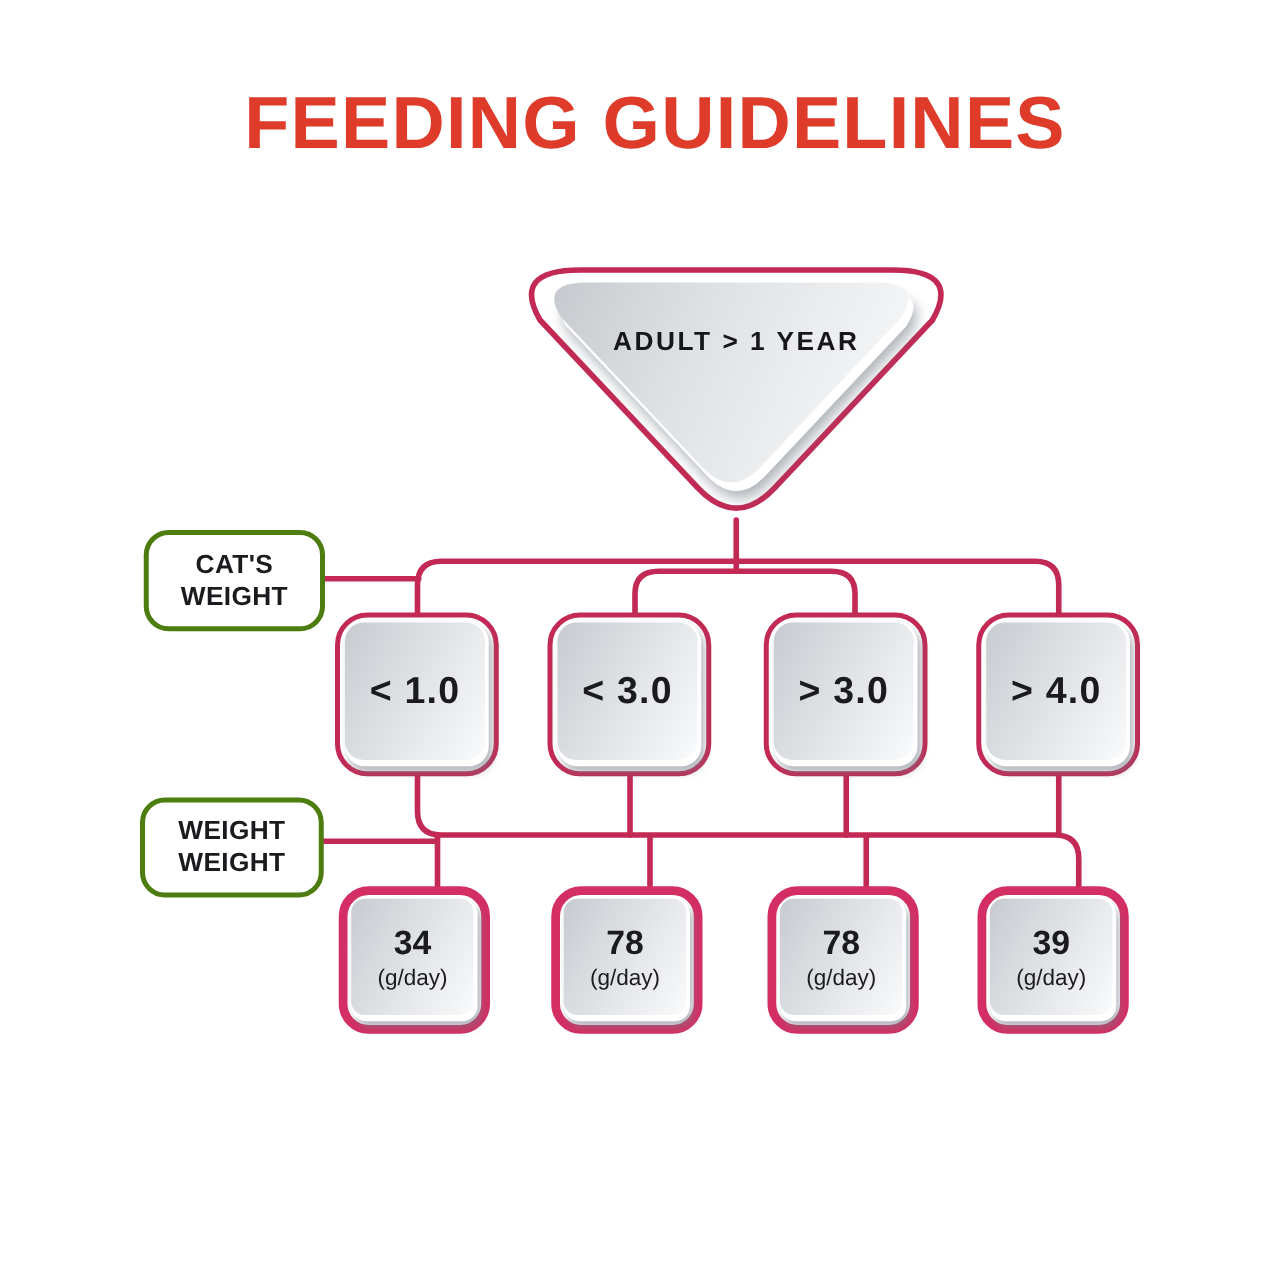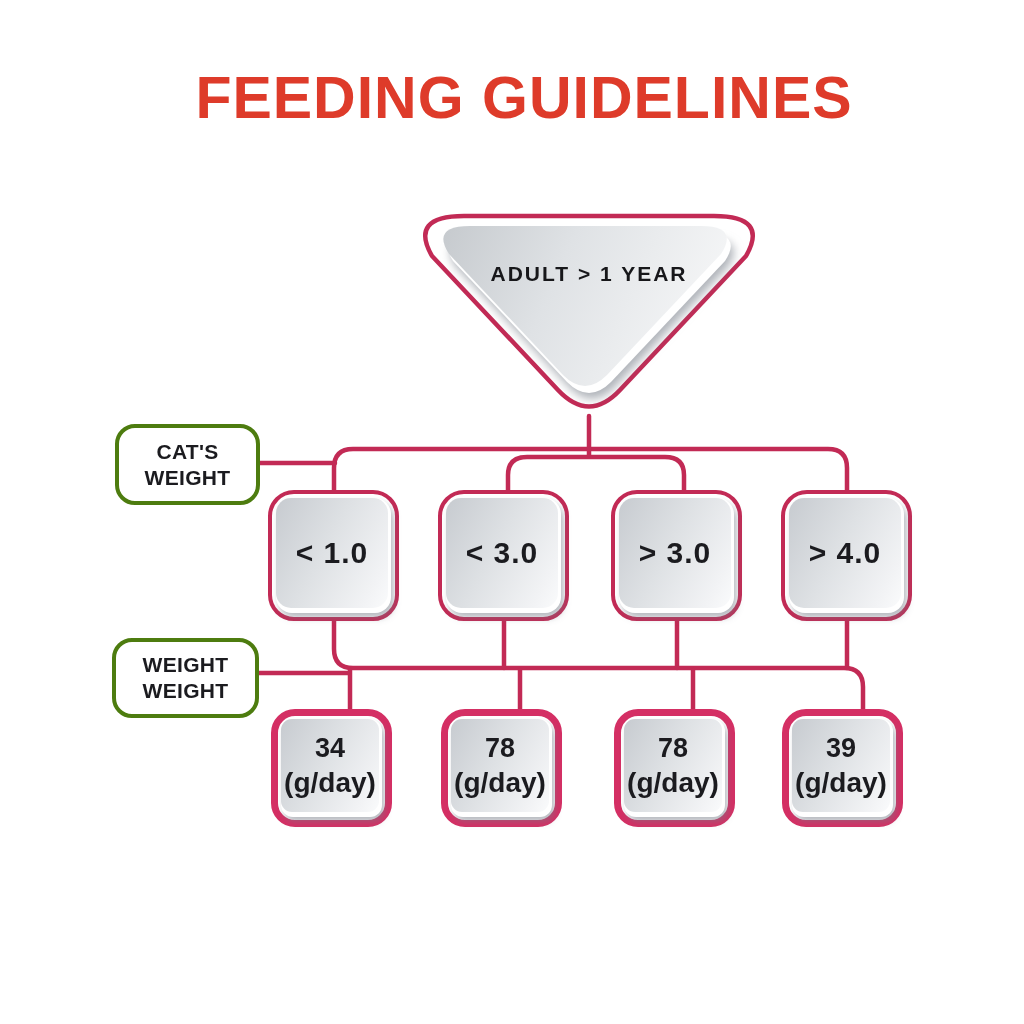--- a/index.html
+++ b/index.html
@@ -35,21 +35,21 @@
   .abox .plate{inset:3px;border-radius:12px;}
   .grad{
     position:absolute;left:0;top:0;right:3px;bottom:5px;border-radius:15px;
     background:linear-gradient(118deg,#c7cbd0 0%,#dee1e4 45%,#f2f3f5 85%,#fafbfc 100%);
     display:flex;flex-direction:column;align-items:center;justify-content:center;
     color:#1b1b1f;
   }
   .abox .grad{border-radius:11px;}
   .wnum{font-size:30px;letter-spacing:1px;font-weight:600;}
   .anum{font-size:27px;font-weight:600;line-height:1.25;}
-  .aunit{font-size:28px;font-weight:700;line-height:1.2;}
+  .aunit{font-size:18px;font-weight:400;line-height:1.2;}
 </style>
 </head>
 <body>
 
 <div id="canvas">
 
   <div class="title">FEEDING GUIDELINES</div>
 
   <svg class="diagram" width="1024" height="1024" viewBox="0 0 1024 1024">
     <defs>

